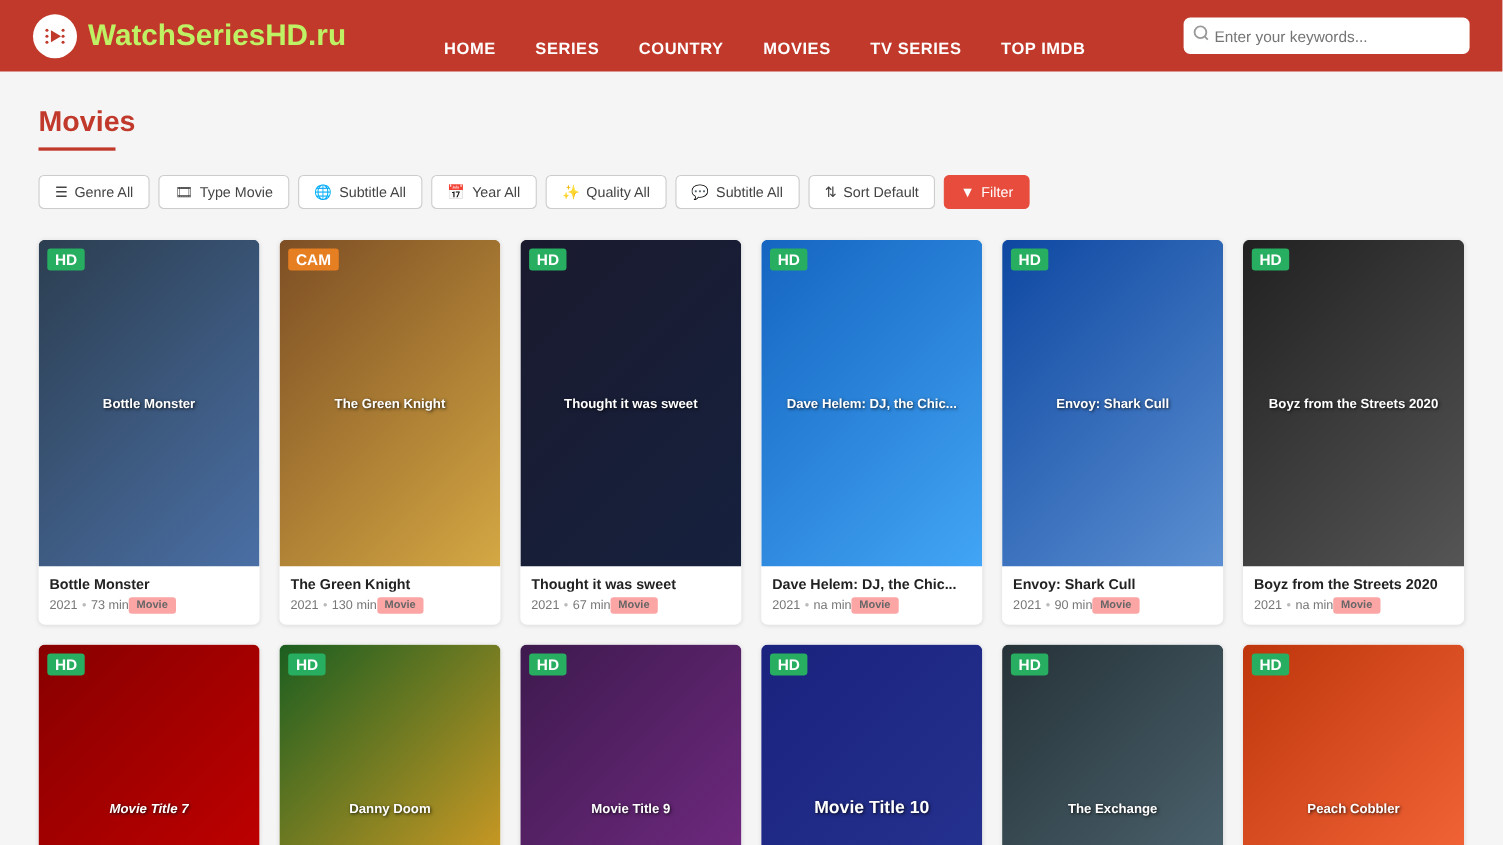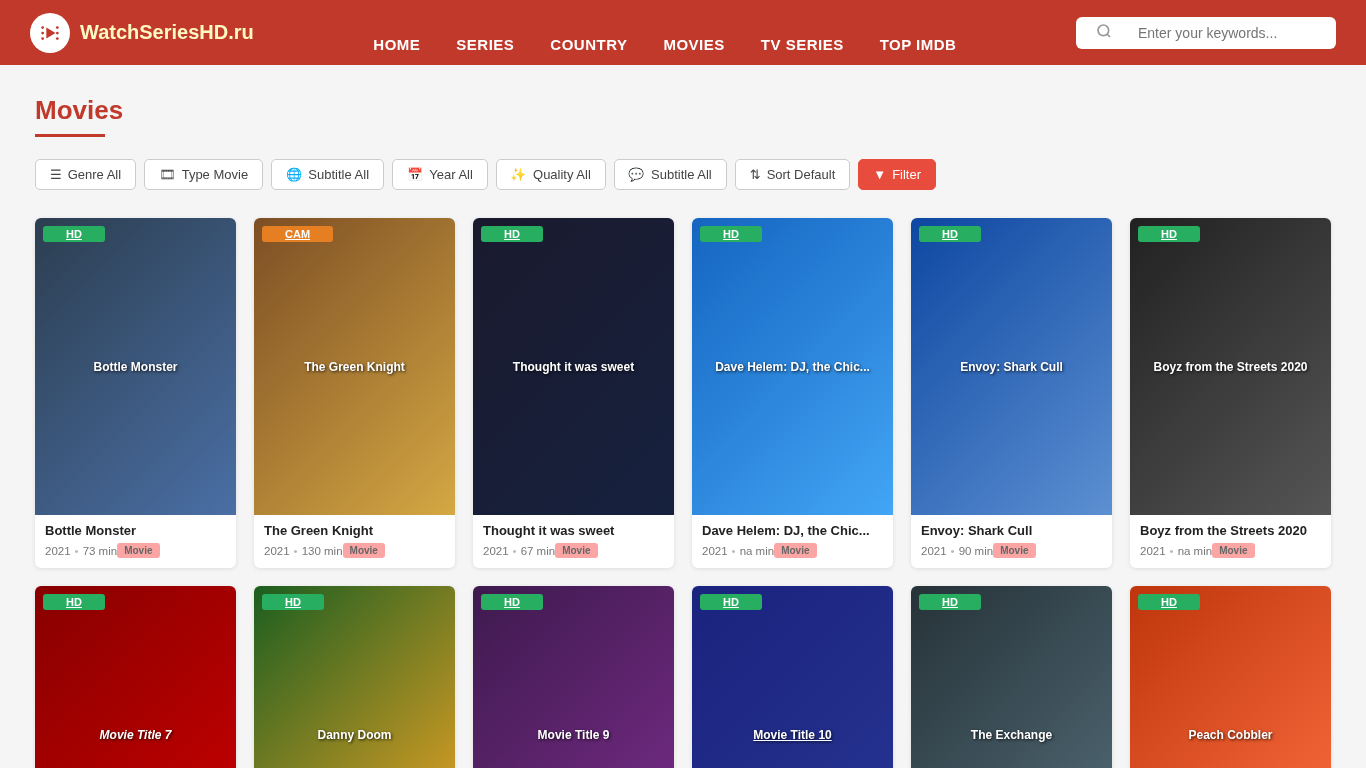--- a/index.html
+++ b/index.html
@@ -11,22 +11,22 @@
       padding: 0 30px;
       height: 65px;
       display: flex;
       align-items: center;
       justify-content: space-between;
     }
     .logo {
       display: flex;
       align-items: center;
       gap: 10px;
-      color: #fef9c3;
-      font-size: 20px;
+      color: #bef264;
+      font-size: 27px;
       font-weight: 700;
       text-decoration: none;
     }
     .logo-icon {
       width: 40px; height: 40px;
       background: #fff;
       border-radius: 50%;
       display: flex; align-items: center; justify-content: center;
       color: #c0392b;
       font-size: 20px;
@@ -45,23 +45,23 @@
       font-weight: 600;
       padding: 6px 14px;
       border-radius: 4px;
       letter-spacing: 0.5px;
     }
     .search-bar {
       display: flex;
       align-items: center;
       background: #fff;
       border-radius: 6px;
-      padding: 6px 20px;
+      padding: 6px 8px;
       width: 260px;
-      gap: 26px;
+      gap: 4px;
     }
     .search-bar input {
       border: none;
       outline: none;
       font-size: 14px;
       color: #555;
       width: 100%;
       background: transparent;
     }
     .search-icon-svg { color: #999; font-size: 16px; }
@@ -137,25 +137,24 @@
       color: #fff;
       text-align: center;
       font-weight: 600;
     }
     .quality-badge {
       position: absolute;
       top: 8px;
       left: 8px;
       background: #27ae60;
       color: #fff;
-      font-size: 11px;
+      font-size: 14px;
       font-weight: 700;
-      padding: 2px 23px;
+      padding: 2px 7px;
       border-radius: 3px;
-      text-decoration: underline;
     }
     .quality-badge.cam { background: #e67e22; }
     .movie-info { padding: 8px 10px 10px; }
     .movie-title {
       font-size: 13px;
       font-weight: 600;
       color: #222;
       margin-bottom: 5px;
       white-space: nowrap;
       overflow: hidden;
@@ -422,21 +421,21 @@
           <span style="padding:10px;font-size:12px;text-shadow:1px 1px 3px rgba(0,0,0,0.8);text-align:center;">Movie Title 9</span>
         </div>
         <span class="quality-badge ">HD</span>
       </div>
 
     </div>
 
     <div class="movie-card">
       <div class="movie-poster">
         <div class="movie-poster-bg p10">
-          <span style="padding:10px;font-size:12px;text-shadow:1px 1px 3px rgba(0,0,0,0.8);text-decoration:underline;">Movie Title 10</span>
+          <span style="padding:10px;font-size:16px;text-shadow:1px 1px 3px rgba(0,0,0,0.8);">Movie Title 10</span>
         </div>
         <span class="quality-badge ">HD</span>
       </div>
 
     </div>
 
     <div class="movie-card">
       <div class="movie-poster">
         <div class="movie-poster-bg p11">
           <span style="padding:10px;font-size:12px;text-shadow:1px 1px 3px rgba(0,0,0,0.8);">The Exchange</span>

